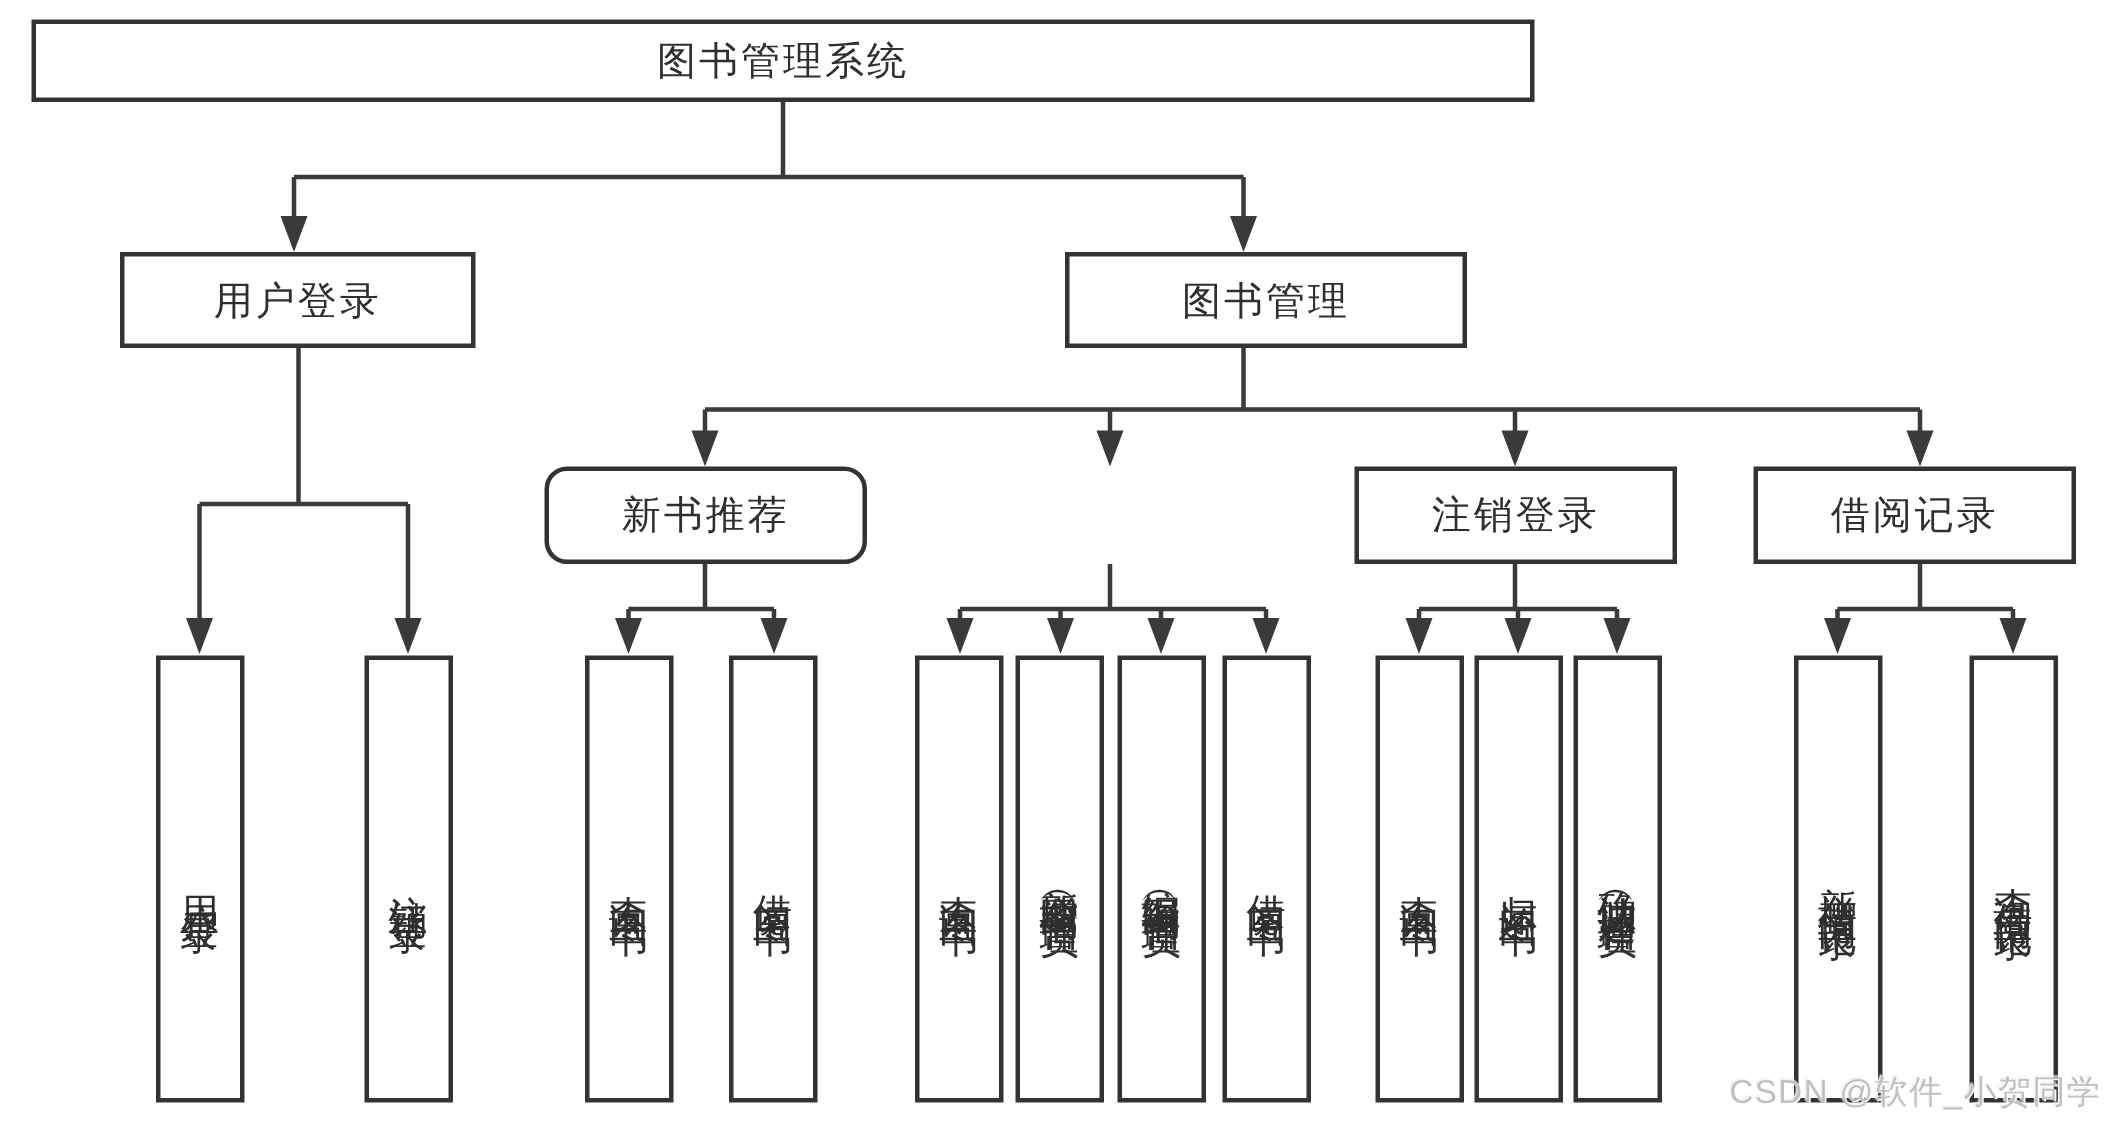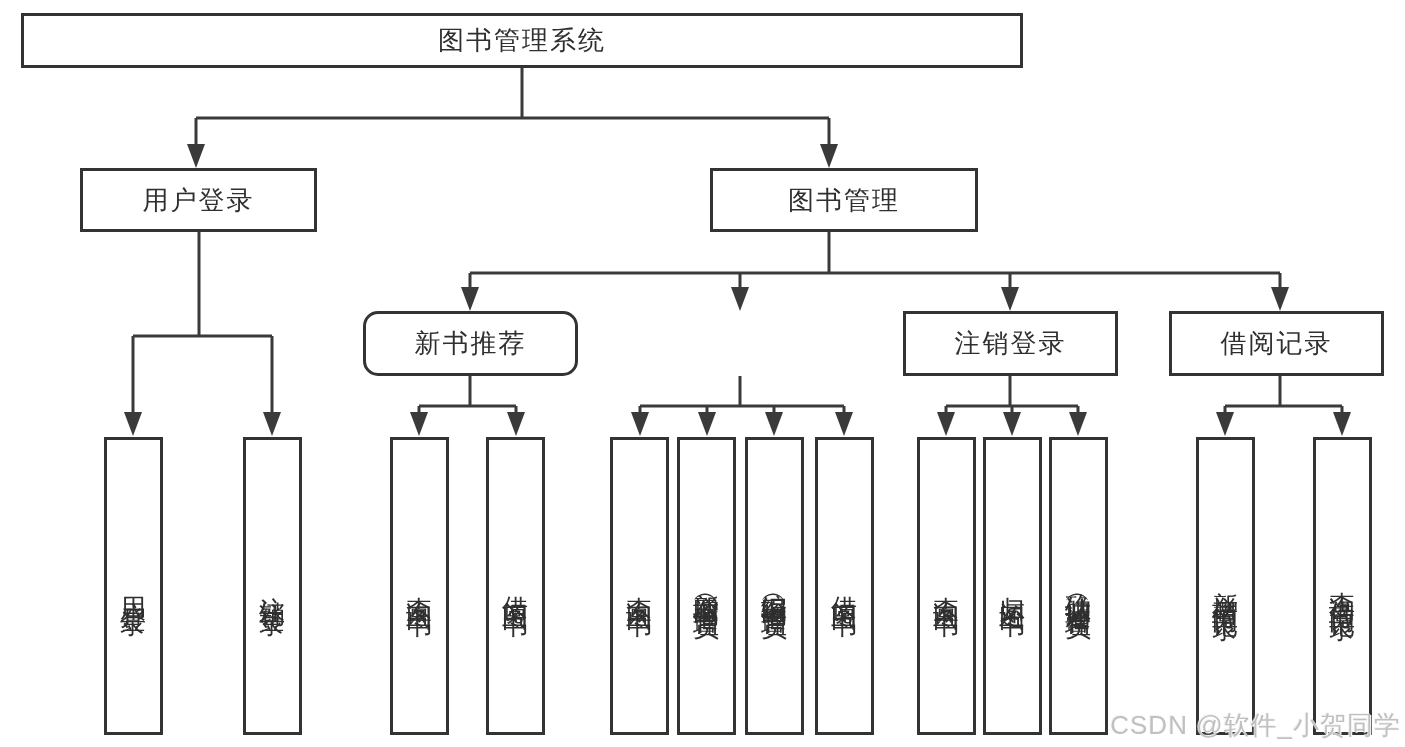--- a/index.html
+++ b/index.html
@@ -52,21 +52,21 @@
     font-size: 26px;
     writing-mode: vertical-rl;
     text-orientation: mixed;
     letter-spacing: 5px;
     line-height: 1;
   }
   .watermark {
     position: absolute;
     right: 4px;
     bottom: 4px;
-    font-size: 26px;
+    font-size: 22px;
     letter-spacing: 1px;
     color: var(--watermark);
     text-shadow: 1px 1px 0 #ffffff, -1px -1px 1px #f2f2f2;
     white-space: nowrap;
   }
 </style>
 </head>
 <body>
 
 <div class="canvas">

